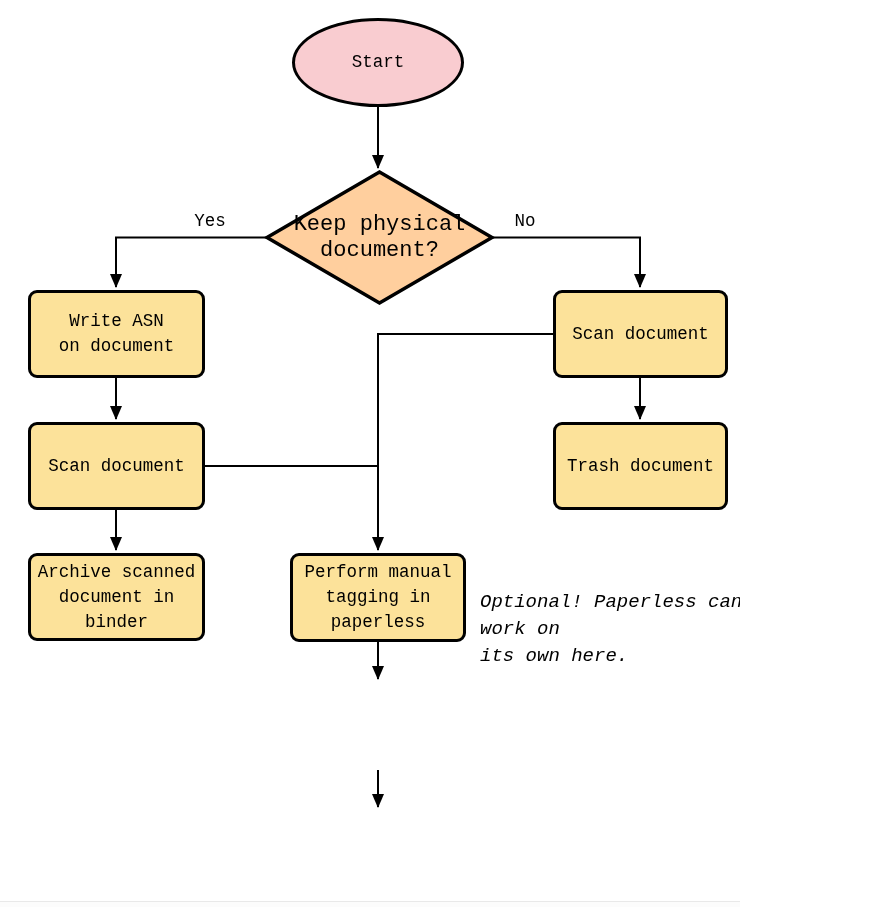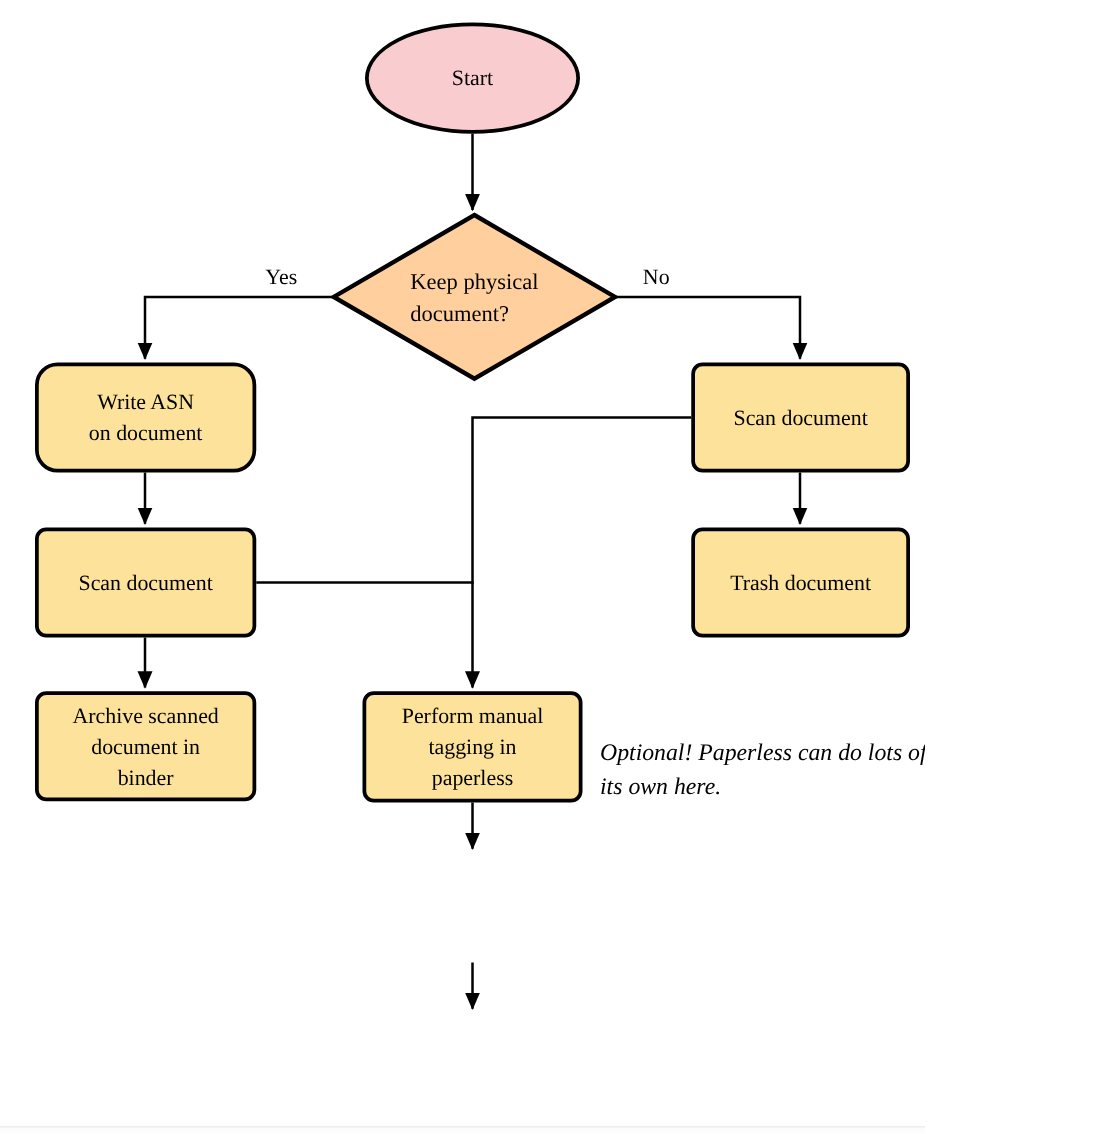--- a/index.html
+++ b/index.html
@@ -2,21 +2,21 @@
 <html><head>
 <meta charset="utf-8">
 <style>
   html, body { margin: 0; padding: 0; background: #ffffff; }
   .canvas {
     position: relative;
     width: 740px;
     height: 907px;
     background: #ffffff;
     overflow: hidden;
-    font-family: Liberation Serif, serif;
+    font-family: Liberation Mono, monospace;
     color: #000000;
   }
   .wires { position: absolute; left: 0; top: 0; width: 888px; height: 907px; }
   .wire { stroke: #000000; stroke-width: 2; fill: none; }
   .diamond-shape { fill: #ffcf9e; stroke: #000000; stroke-width: 3.5; }
   .node {
     position: absolute;
     box-sizing: border-box;
     display: flex;
     align-items: center;
@@ -32,21 +32,22 @@
   .terminator {
     background: #f9ccd0;
     border-width: 3.5px;
     border-radius: 50%;
   }
   .decision-label {
     position: absolute;
     display: flex;
     align-items: center;
     justify-content: center;
-    font-size: 18px;
+    text-align: center;
+    font-size: 22px;
     line-height: 26px;
   }
   .decision-label span { white-space: pre-line; }
   .edge-label {
     position: absolute;
     font-size: 17.5px;
     line-height: 20px;
     text-align: center;
   }
   .note {
@@ -93,24 +94,24 @@
 
   <div class="node terminator" style="left:292px; top:18px; width:172px; height:89px;">
     <span>Start</span>
   </div>
 
   <div class="decision-label" style="left:282px; top:172px; width:195px; height:131px;">
     <span>Keep physical
 document?</span>
   </div>
 
-  <div class="edge-label" style="left:203px; top:211px; width:44px;">Yes</div>
+  <div class="edge-label" style="left:188px; top:211px; width:44px;">Yes</div>
   <div class="edge-label" style="left:503px; top:211px; width:44px;">No</div>
 
-  <div class="node" style="left:28px; top:290px; width:177px; height:88px;border-radius:18px;">
+  <div class="node" style="left:28px; top:290px; width:177px; height:88px;">
     <span>Write ASN
 on document</span>
   </div>
 
   <div class="node" style="left:28px; top:422px; width:177px; height:88px;">
     <span>Scan document</span>
   </div>
 
   <div class="node" style="left:28px; top:553px; width:177px; height:88px;">
     <span>Archive scanned

